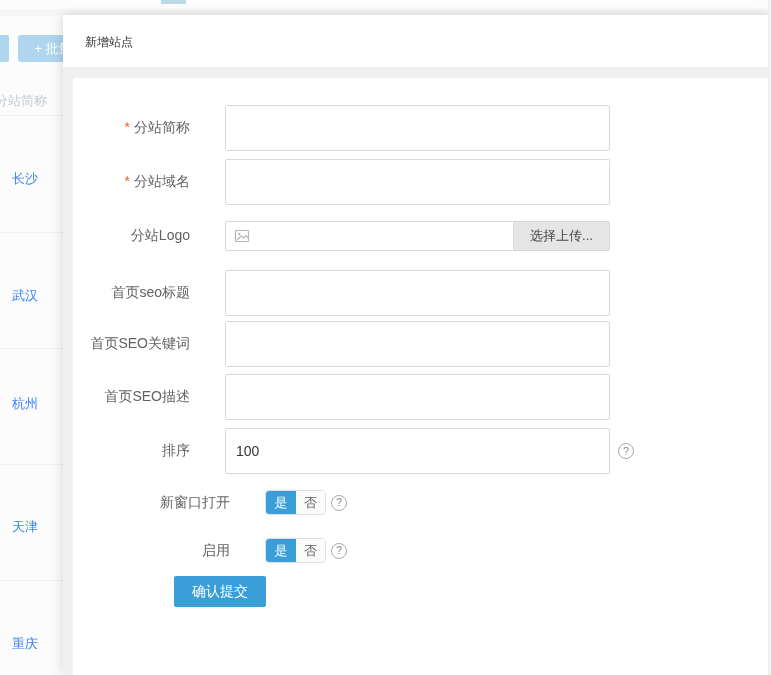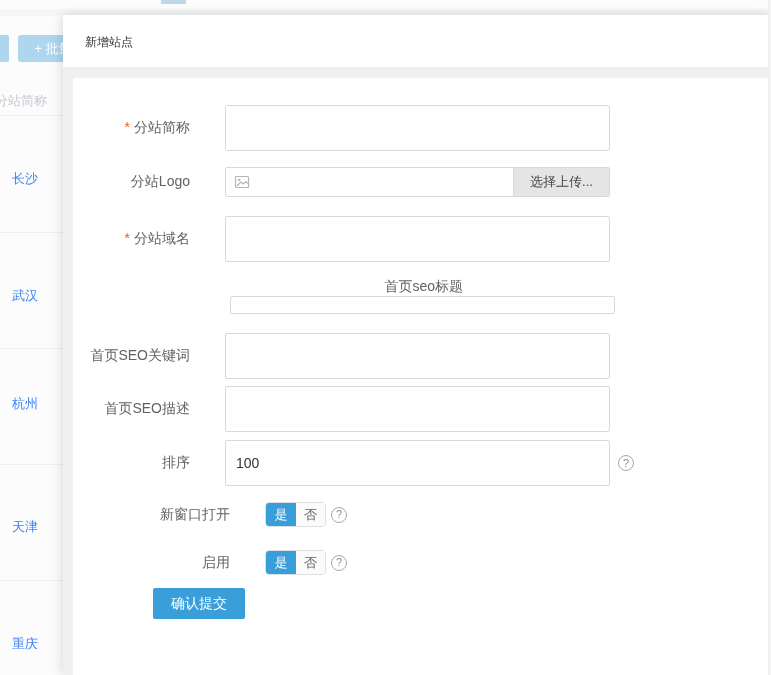--- a/index.html
+++ b/index.html
@@ -35,21 +35,21 @@
   .drawer-header { height:52px; background:#ffffff; padding-left:22px; line-height:52px; }
   .drawer-title { font-size:12px; color:#333333; }
   .drawer-body { position:absolute; left:0; top:52px; right:0; bottom:0; background:#f0f0f0; }
   .card {
     position:absolute; left:10px; top:11px; right:0; bottom:0;
     background:#ffffff; padding-top:35px; overflow:hidden;
   }
   
   .form-row { display:flex; align-items:center; height:30px; margin-bottom:24px;border-radius:10px; }
   .form-row.toggle-row { height:25px;padding-left:40px; }
-  .mb-27 { margin-bottom:27px; } .mb-21 { margin-bottom:33px;flex-direction:column; } .mb-23 { margin-bottom:23px; }
+  .mb-27 { margin-bottom:27px; } .mb-21 { margin-bottom:21px; } .mb-23 { margin-bottom:23px; }
   .mb-13 { margin-bottom:13px; }
   .lbl {
     width:117px; margin-right:35px; text-align:right; font-size:14px; color:#606266;
     white-space:nowrap; flex:none;
   }
   .req { color:#f25c1f; margin-right:4px; }
   .txt {
     width:385px; height:46px; border:1px solid #d9d9d9; border-radius:2px;
     font-size:14px; color:#333333; padding:0 10px; outline:none; background:#ffffff;
     font-family:"Liberation Sans","DejaVu Sans",sans-serif;
@@ -77,21 +77,21 @@
   .toggle .yes {
     width:30px; background:#3a9fd9; color:#ffffff; font-size:13px;
     display:flex; align-items:center; justify-content:center; cursor:pointer;
   }
   .toggle .no {
     width:29px; background:#fbfbfb; color:#606266; font-size:13px;
     display:flex; align-items:center; justify-content:center; cursor:pointer;
   }
   .toggle-row .help { margin-left:5px; }
   .submit-btn {
-    width:92px; height:31px; margin-left:80px; background:#3a9fd9; color:#ffffff;
+    width:92px; height:31px; margin-left:101px; background:#3a9fd9; color:#ffffff;
     font-size:14px; border:none; border-radius:2px; cursor:pointer;
     font-family:"Liberation Sans","DejaVu Sans",sans-serif;
   }
   .img-icon { flex:none; }
   
   .scroll-strip {
     position:absolute; right:0; top:0; width:3px; height:100%;
     background:#f4f4f4; border-left:1px solid #ececec; z-index:10;
   }
 </style>
@@ -119,35 +119,35 @@
     <span class="drawer-title">新增站点</span>
   </div>
   <div class="drawer-body">
     <div class="card">
 
       <div class="form-row">
         <label class="lbl"><span class="req">*</span><span>分站简称</span></label>
         <input class="txt" type="text" value="" style="">
       </div>
 
+      <div class="form-row">
+        <label class="lbl"><span class="req">*</span><span>分站域名</span></label>
+        <input class="txt" type="text" value="" style="">
+      </div>
+
       <div class="form-row mb-27">
         <label class="lbl"><span>分站Logo</span></label>
         <div class="upload-box">
           <svg class="img-icon" width="16" height="16" viewBox="0 0 16 16">
             <rect x="1.5" y="2.5" width="13" height="11" rx="1" fill="none" stroke="#b0b6bc" stroke-width="1.2"></rect>
             <circle cx="5.3" cy="6" r="1.2" fill="#b0b6bc"></circle>
             <path d="M3 11.8 L7 8 L9.5 10 L12 7.5 L14 9.6" stroke="#b0b6bc" stroke-width="1.2" fill="none"></path>
           </svg>
           <button class="upload-btn">选择上传...</button>
         </div>
-      </div>
-
-      <div class="form-row">
-        <label class="lbl"><span class="req">*</span><span>分站域名</span></label>
-        <input class="txt" type="text" value="" style="">
       </div>
 
       <div class="form-row mb-21">
         <label class="lbl"><span>首页seo标题</span></label>
         <input class="txt" type="text" value="" style="">
       </div>
 
       <div class="form-row mb-23">
         <label class="lbl"><span>首页SEO关键词</span></label>
         <input class="txt" type="text" value="" style="">

